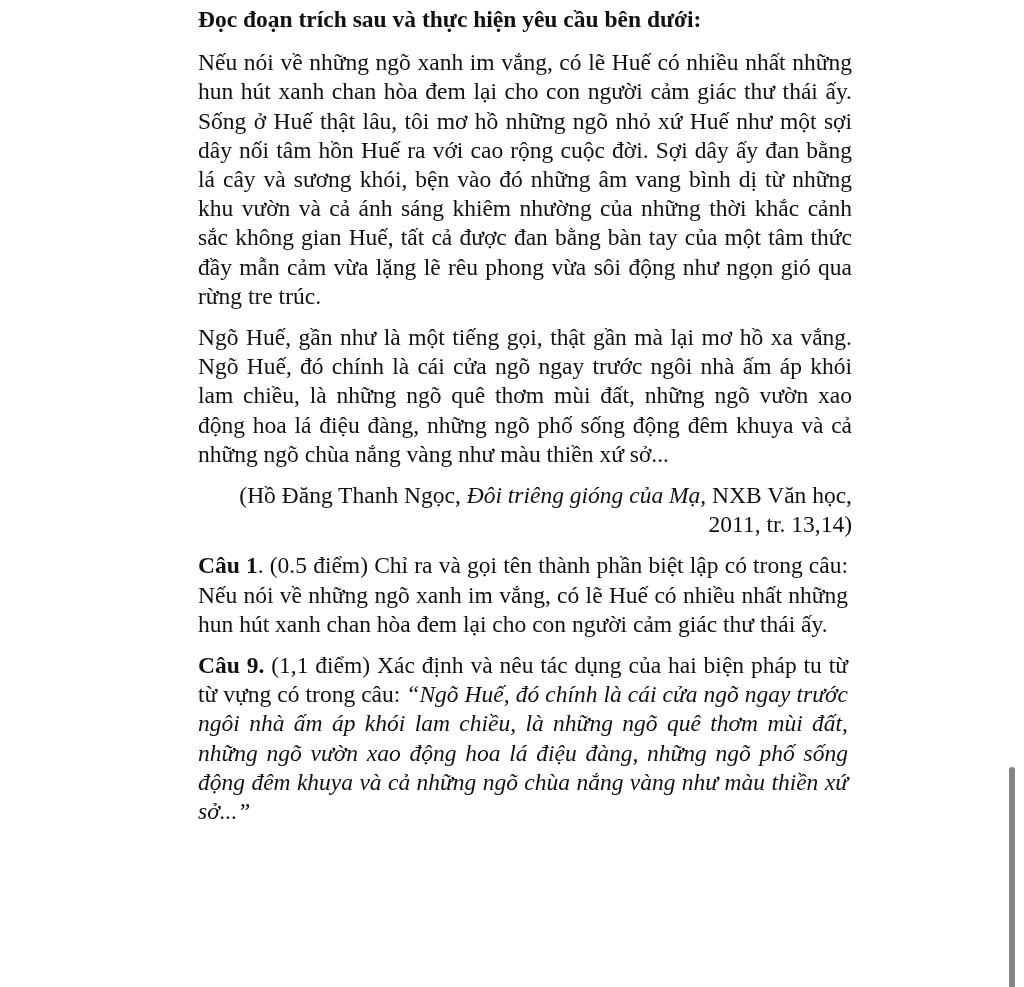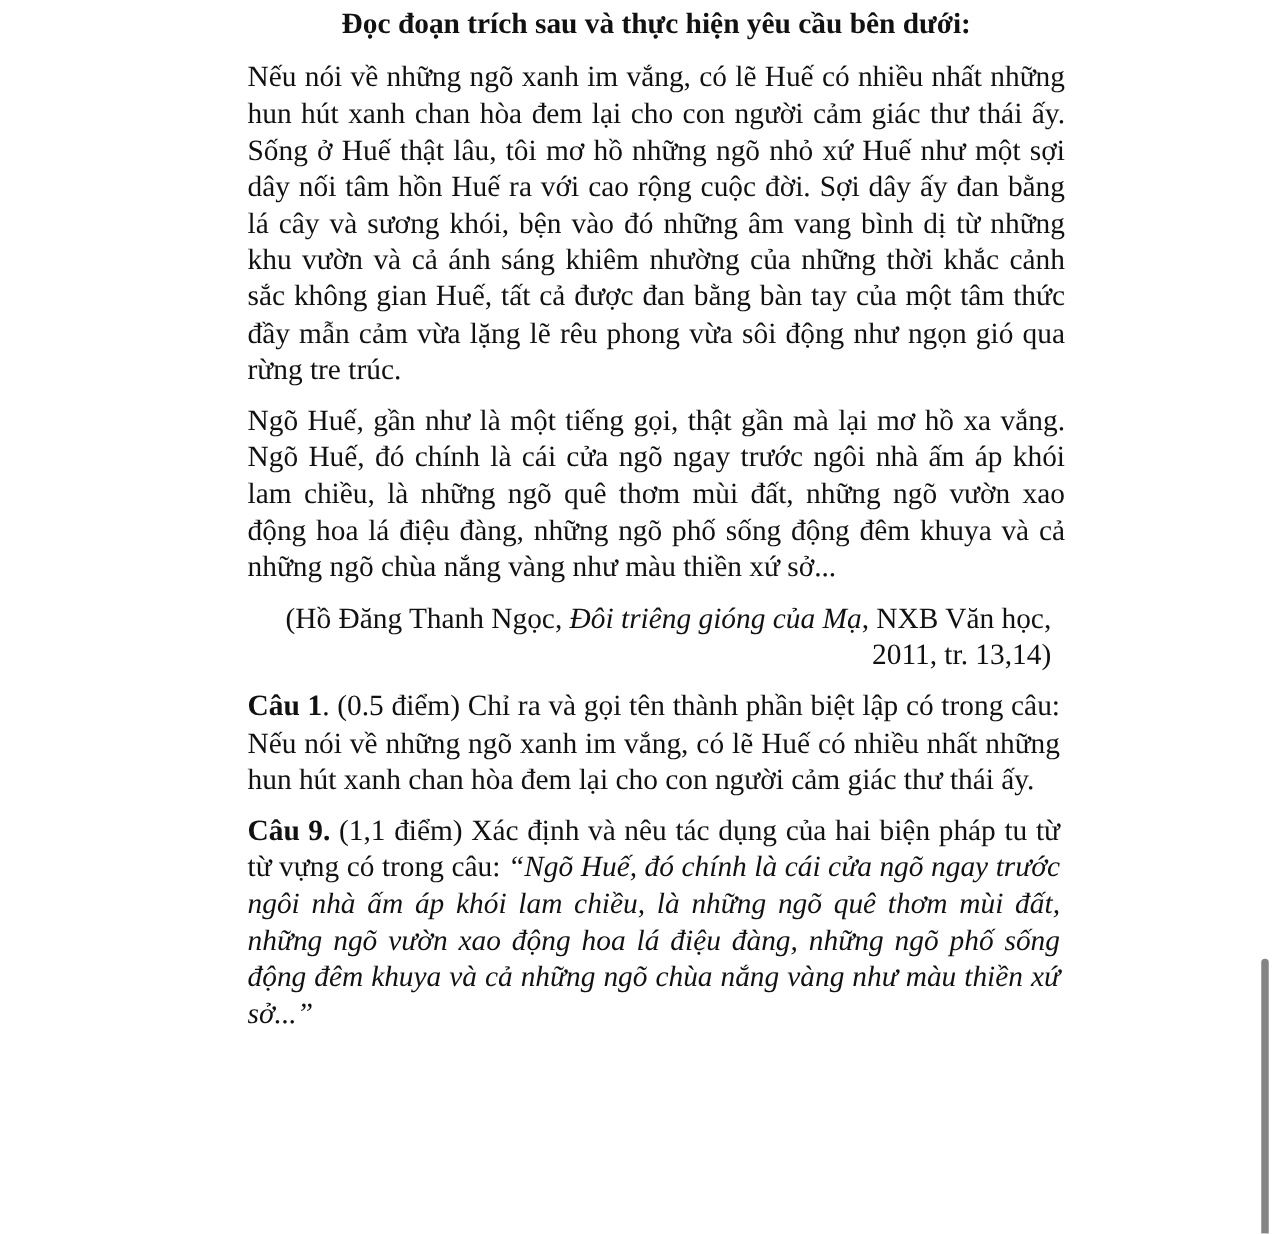--- a/index.html
+++ b/index.html
@@ -23,27 +23,27 @@
     width: 654px;
     font-size: 23.5px;
     line-height: 29.2px;
     text-align: justify;
   }
   .doc-title {
     margin: 0 0 14px 0;
     font-size: 23.5px;
     line-height: 29.2px;
     font-weight: bold;
-    text-align: center;
+    text-align: left;
   }
   .para {
     margin: 0 0 12px 0;
   }
   .citation {
-    margin: 0 11px 12px 0;
+    margin: 0 0 12px 0;
     text-align: right;
   }
   .question {
     margin: 0 4px 12px 0;
   }
   .question:last-child {
     margin-bottom: 0;
   }
   em {
     font-style: italic;

